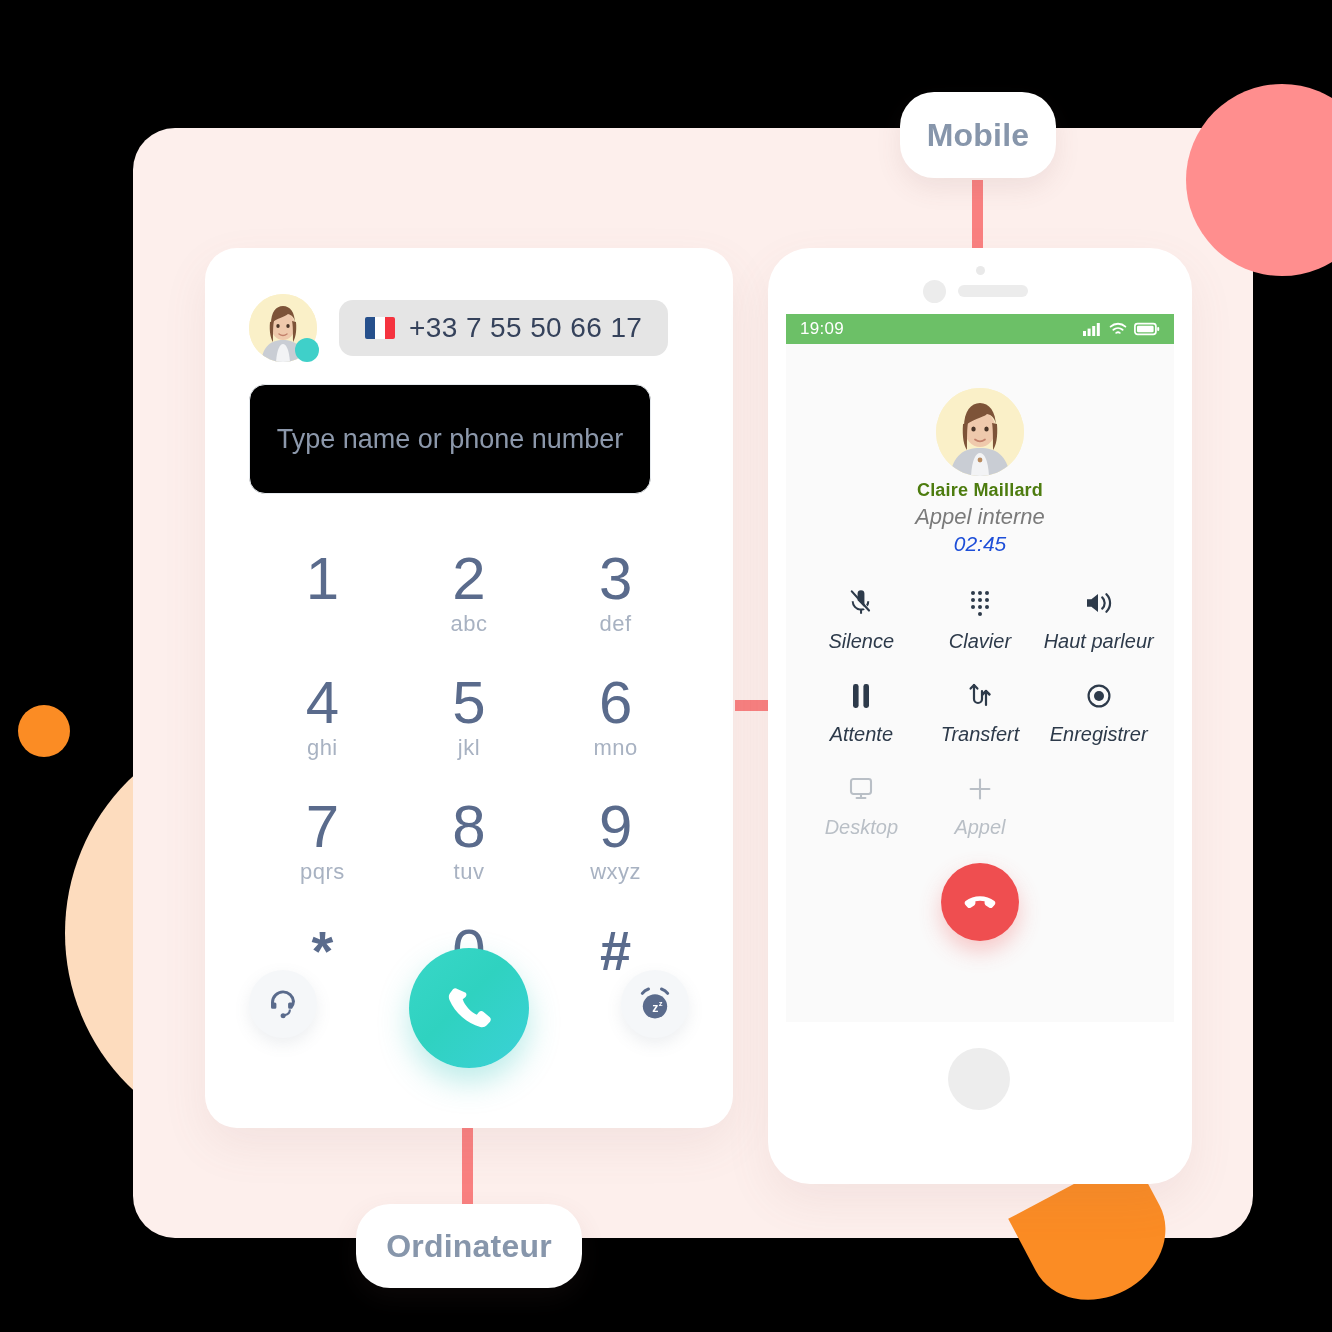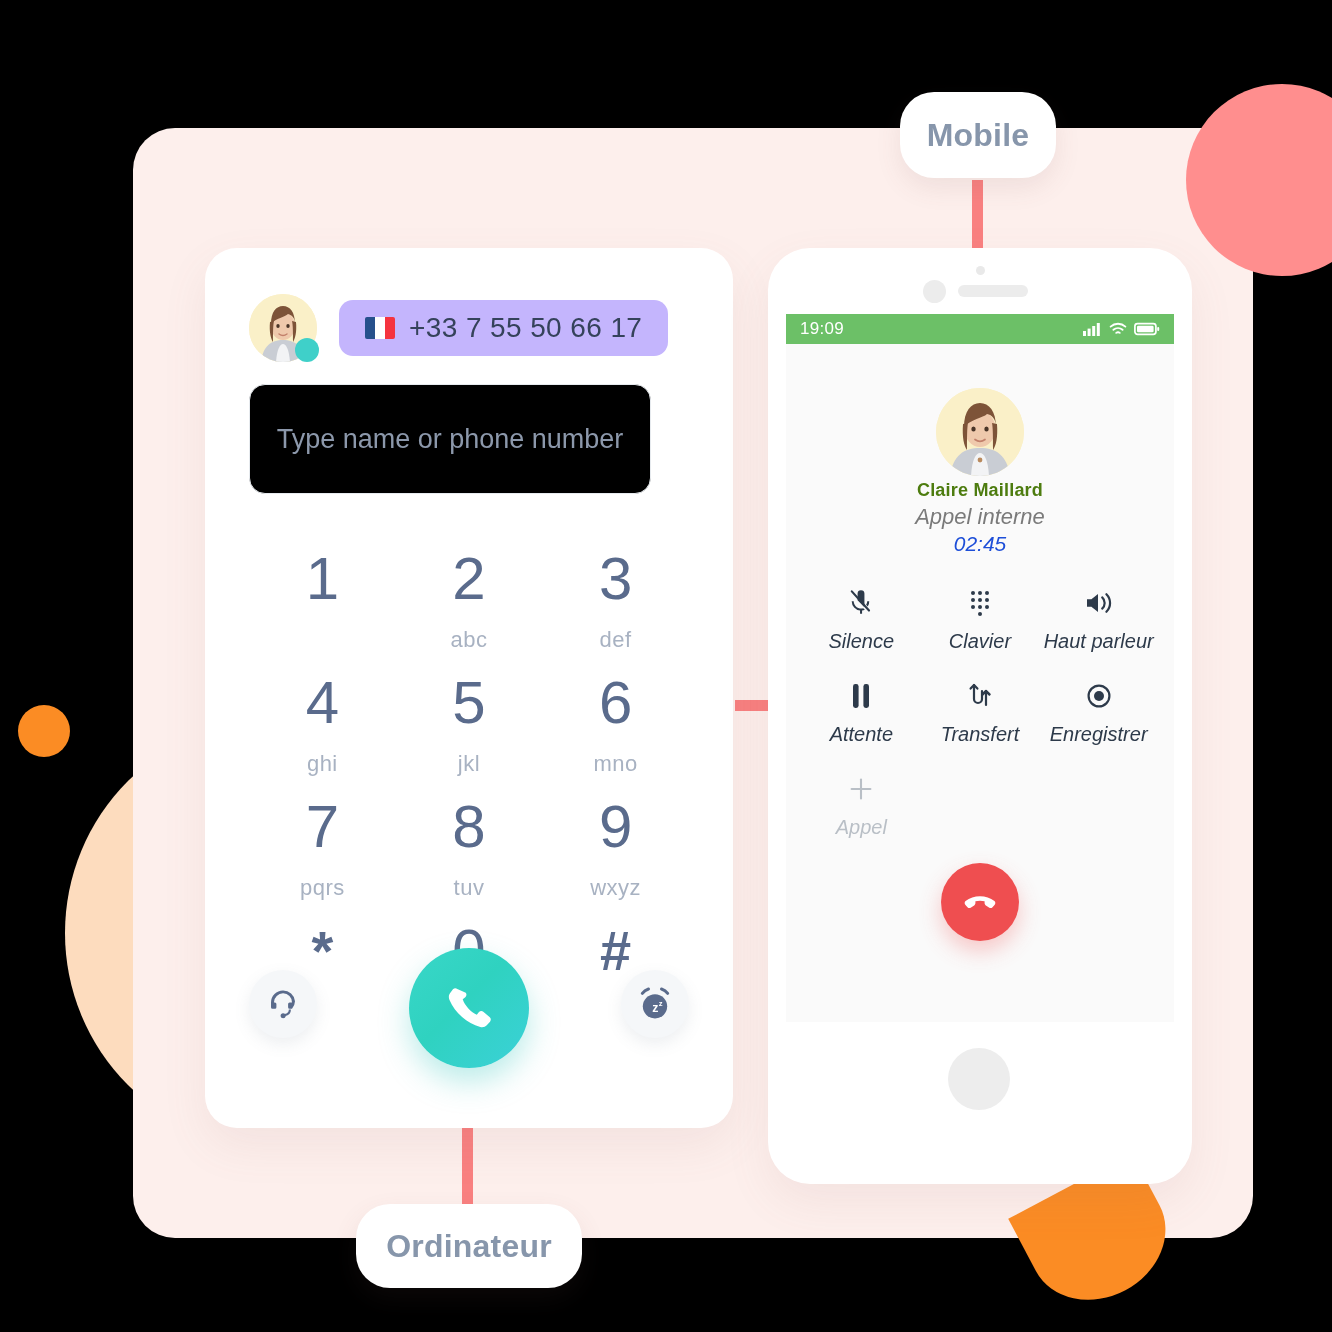--- a/index.html
+++ b/index.html
@@ -39,38 +39,38 @@
   
   #desktop-card{position:absolute;left:205px;top:248px;width:528px;height:880px;
       background:#FFFFFF;border-radius:32px;box-shadow:0 18px 46px rgba(140,100,100,.09);}
 
   .dialer-head{position:absolute;left:44px;top:46px;display:flex;align-items:center;gap:22px;}
   .avatar-wrap{position:relative;width:68px;height:68px;}
   .avatar{width:68px;height:68px;border-radius:50%;background:#FAF0C8;overflow:hidden;position:relative;}
   .avatar svg{display:block;width:68px;height:68px;}
   .status-dot{position:absolute;right:-2px;bottom:0px;width:24px;height:24px;border-radius:50%;
       background:#3FD0C9;}
-  .num-chip{height:56px;background:#c4b5fd;border-radius:14px;display:flex;align-items:center;
+  .num-chip{height:56px;background:#e5e5e5;border-radius:14px;display:flex;align-items:center;
       gap:14px;padding:0 26px;}
   .flag{width:30px;height:22px;border-radius:2px;overflow:hidden;display:flex;flex:0 0 auto;}
   .flag i{display:block;height:100%;flex:1;}
   .flag .b{background:#26508C;}.flag .w{background:#FFFFFF;}.flag .r{background:#F5333F;}
   .num-chip .num{font-size:28px;color:#35425B;letter-spacing:.4px;white-space:nowrap;}
 
   #search-box{position:absolute;left:44px;top:136px;width:400px;height:108px;
       background:#000000;border:1px solid #E6EAEE;border-radius:16px;
       display:flex;align-items:center;justify-content:center;}
   #search-box .ph{font-size:27px;color:#8C98AB;}
 
   .keypad{position:absolute;left:44px;top:300px;width:440px;
       display:grid;grid-template-columns:repeat(3,1fr);row-gap:26px;}
   .key{display:flex;flex-direction:column;align-items:center;justify-content:flex-start;
       height:98px;cursor:pointer;}
   .key .d{font-size:60px;line-height:62px;color:#5A6B8C;font-weight:400;}
-  .key .s{font-size:22px;line-height:24px;color:#A8B2C2;letter-spacing:.5px;margin-top:18px;}
+  .key .s{font-size:22px;line-height:24px;color:#A8B2C2;letter-spacing:.5px;margin-top:2px;}
   .key .d.sym{font-size:56px;line-height:62px;font-weight:600;}
 
   .dial-actions{position:absolute;left:0;right:0;top:700px;height:130px;}
   .circ-btn{position:absolute;border-radius:50%;display:flex;align-items:center;justify-content:center;}
   #btn-headset{left:44px;top:22px;width:68px;height:68px;background:#F5F7F9;
       box-shadow:0 6px 16px rgba(110,120,140,.12);}
   #btn-dnd{left:416px;top:22px;width:68px;height:68px;background:#F5F7F9;
       box-shadow:0 6px 16px rgba(110,120,140,.12);}
   #btn-call{left:204px;top:0px;width:120px;height:120px;
       background:linear-gradient(135deg,#39D7C8 0%,#2FD2C0 45%,#3BD1D8 100%);
@@ -357,20 +357,30 @@
         <div class="ctrl">
           <span class="ic">
             <svg width="26" height="28" viewBox="0 0 26 28">
               <circle cx="13" cy="14" r="10.4" fill="none" stroke="#2D3A4A" stroke-width="2.2"></circle>
               <circle cx="13" cy="14" r="5" fill="#2D3A4A"></circle>
             </svg>
           </span>
           <span class="lb">Enregistrer</span>
         </div>
 
+        <div class="ctrl off">
+          <span class="ic">
+            <svg width="28" height="28" viewBox="0 0 28 28" fill="none" stroke="#B9BFC6" stroke-width="2.1" stroke-linecap="round" stroke-linejoin="round">
+              <rect x="4" y="4" width="20" height="15" rx="2.4"></rect>
+              <path d="M14 19v4"></path>
+                <path d="M9.6 23h8.8"></path>
+            </svg>
+          </span>
+          <span class="lb">Desktop</span>
+        </div>
 
         <div class="ctrl off">
           <span class="ic">
             <svg width="26" height="28" viewBox="0 0 26 28" stroke="#B9BFC6" stroke-width="2.1" stroke-linecap="round">
               <path d="M13 4.6v18.8"></path>
                 <path d="M3.6 14h18.8"></path>
             </svg>
           </span>
           <span class="lb">Appel</span>
         </div>

